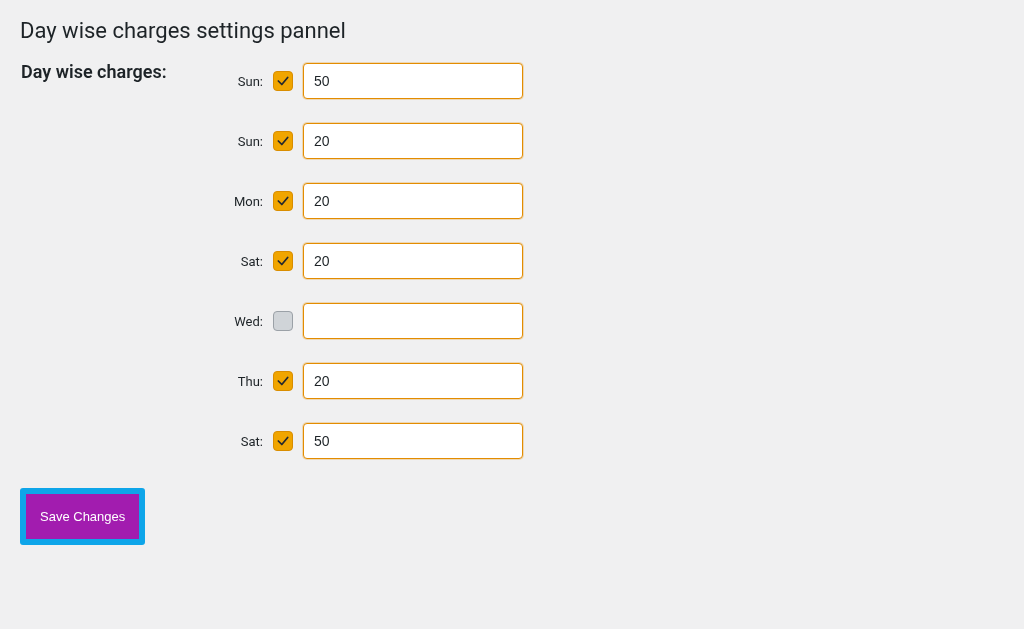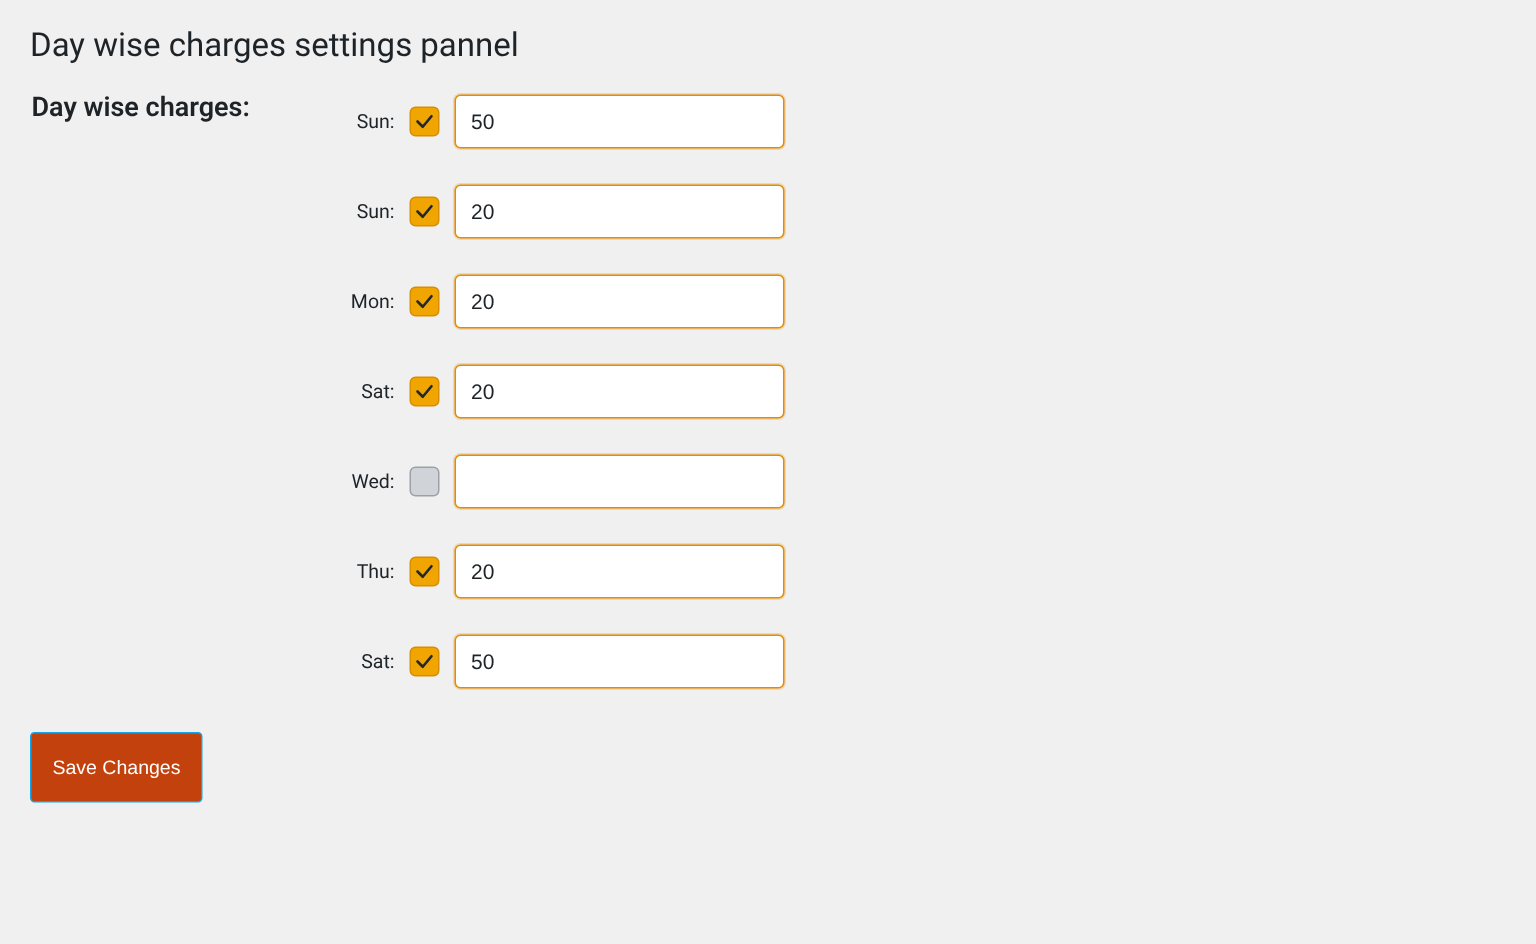--- a/index.html
+++ b/index.html
@@ -90,23 +90,23 @@
       padding: 0 10px;
       font-size: 14px;
       color: #1d2327;
       outline: none;
       box-sizing: border-box;
     }
     .submit-row {
       margin-top: 6px;
     }
     .save-btn {
-      background: #c2410c;
+      background: #a21caf;
       color: #fff;
-      border: 1px solid #0ea5e9;
+      border: 6px solid #0ea5e9;
       border-radius: 3px;
       padding: 15px 14px;
       font-size: 13px;
       cursor: pointer;
     }
   </style>
 </head>
 <body>
 
 <h1 class="page-title">Day wise charges settings pannel</h1>

